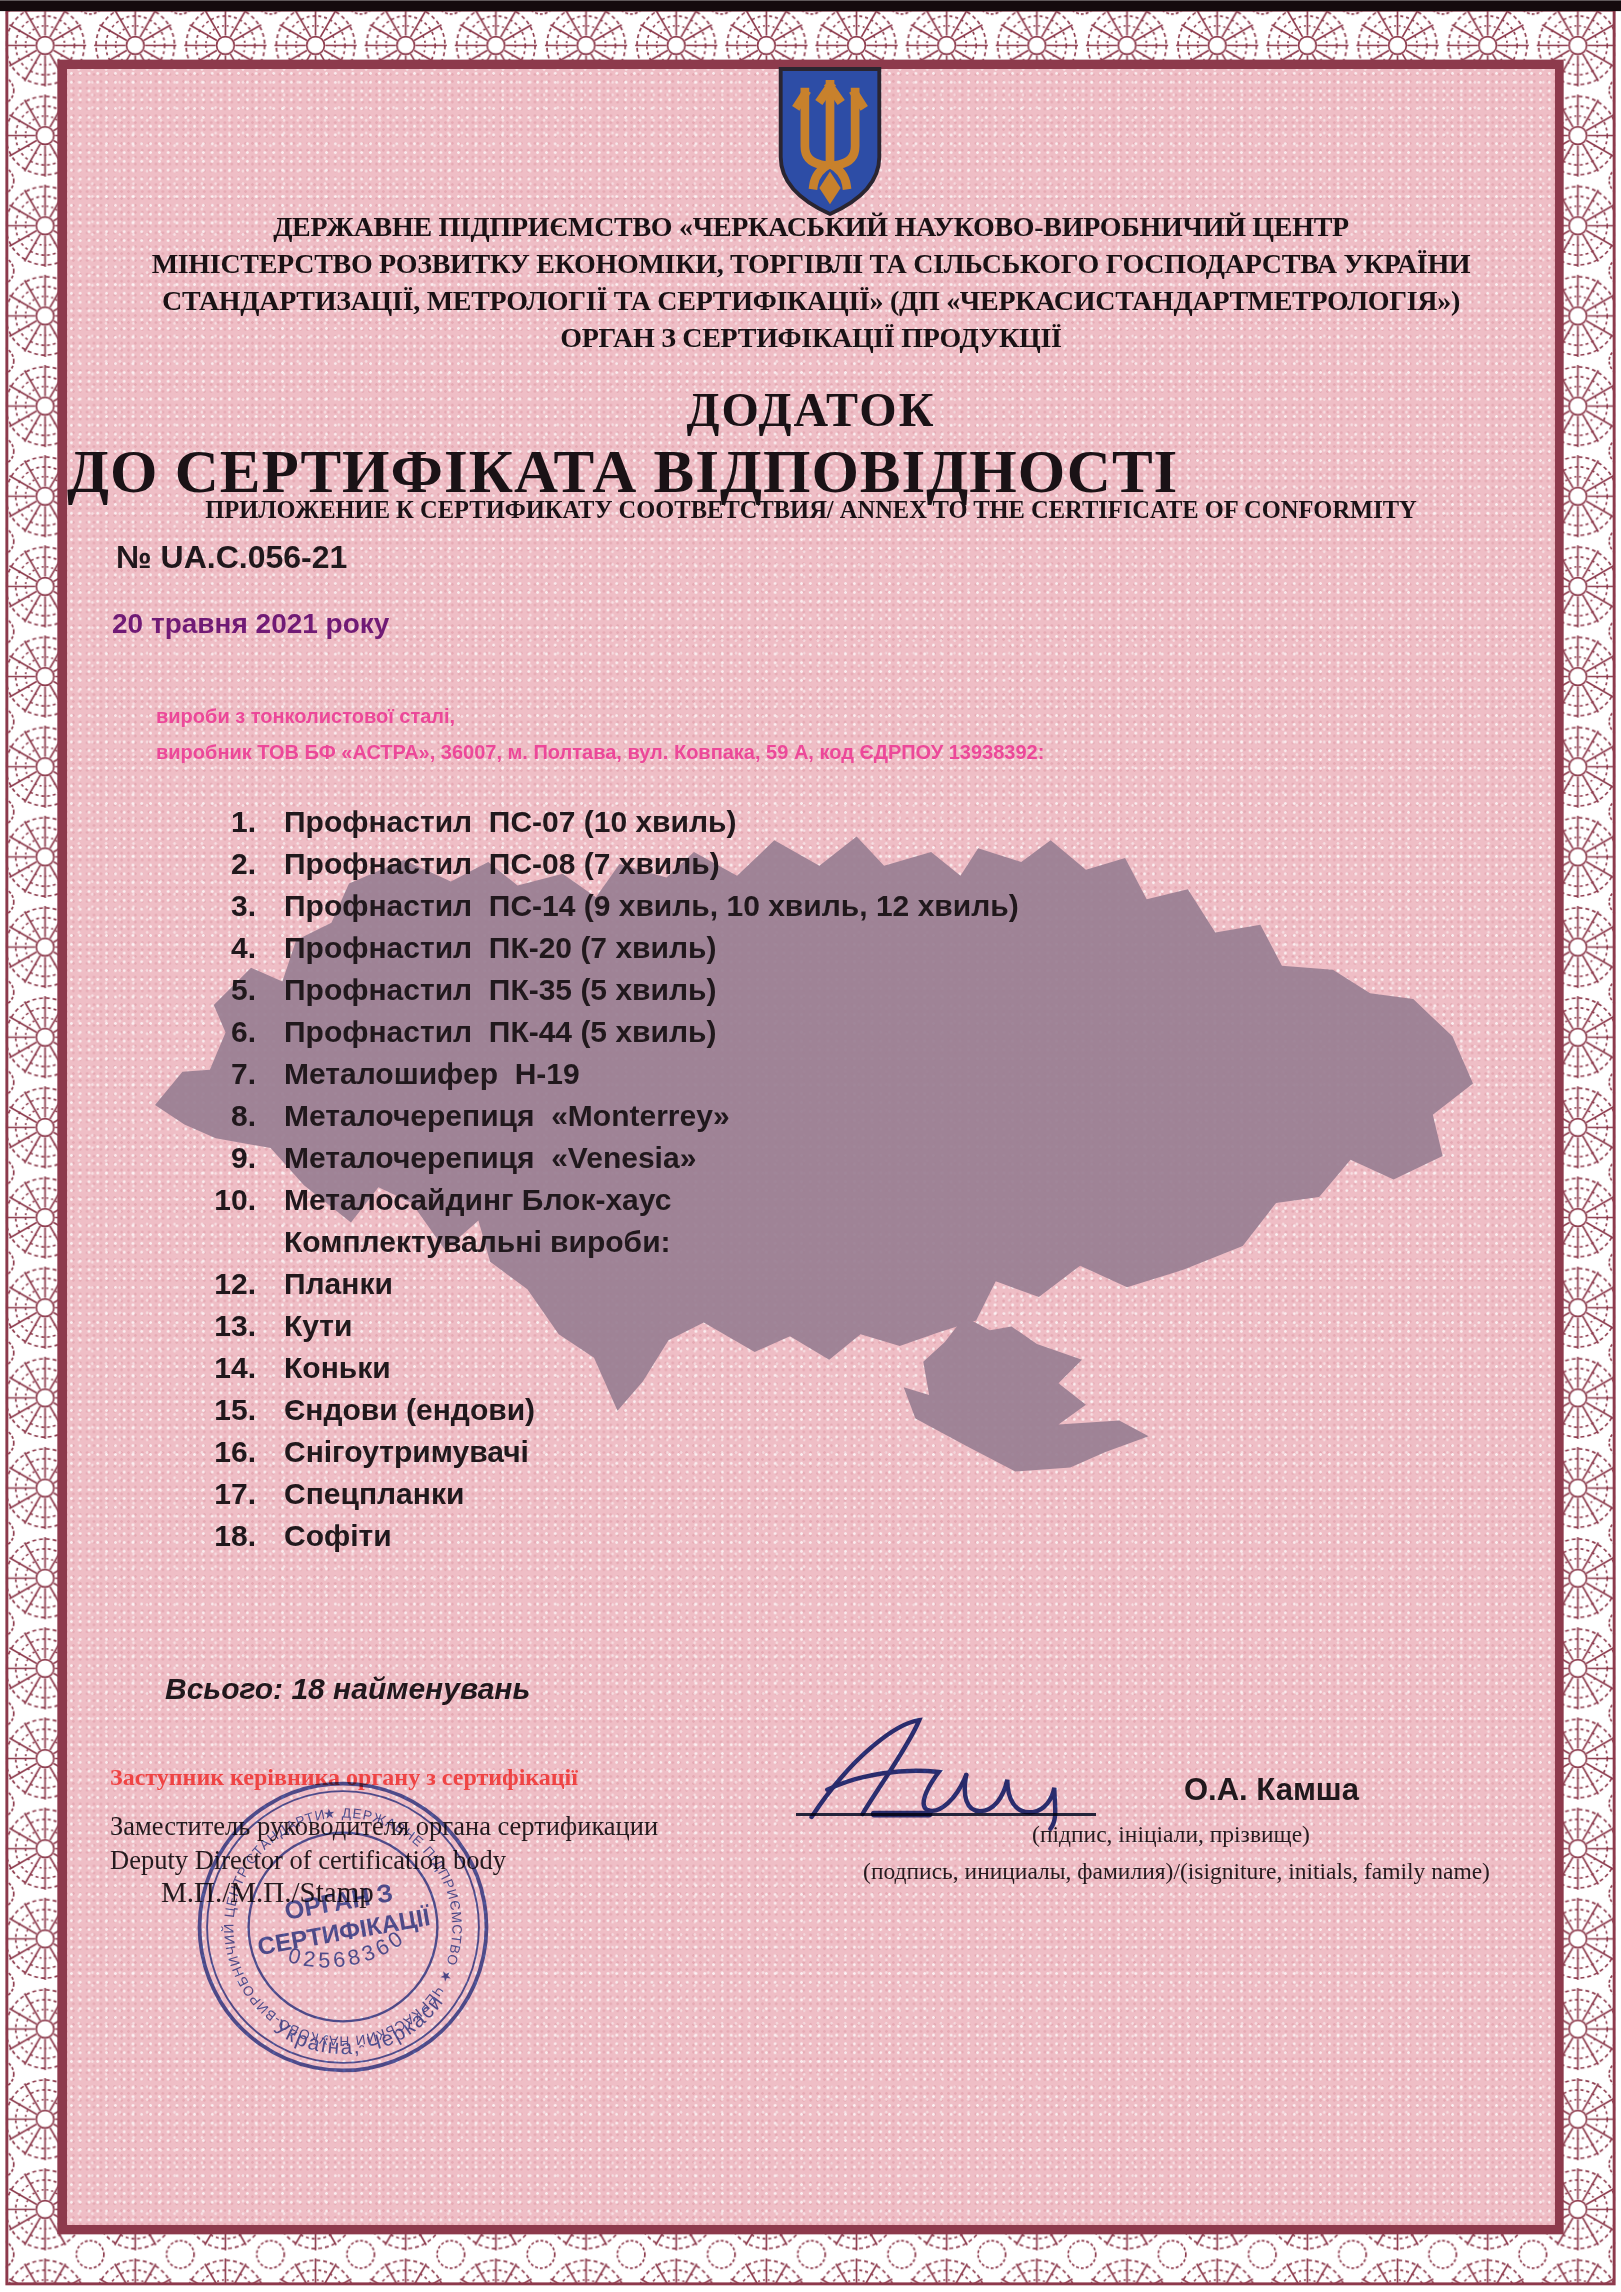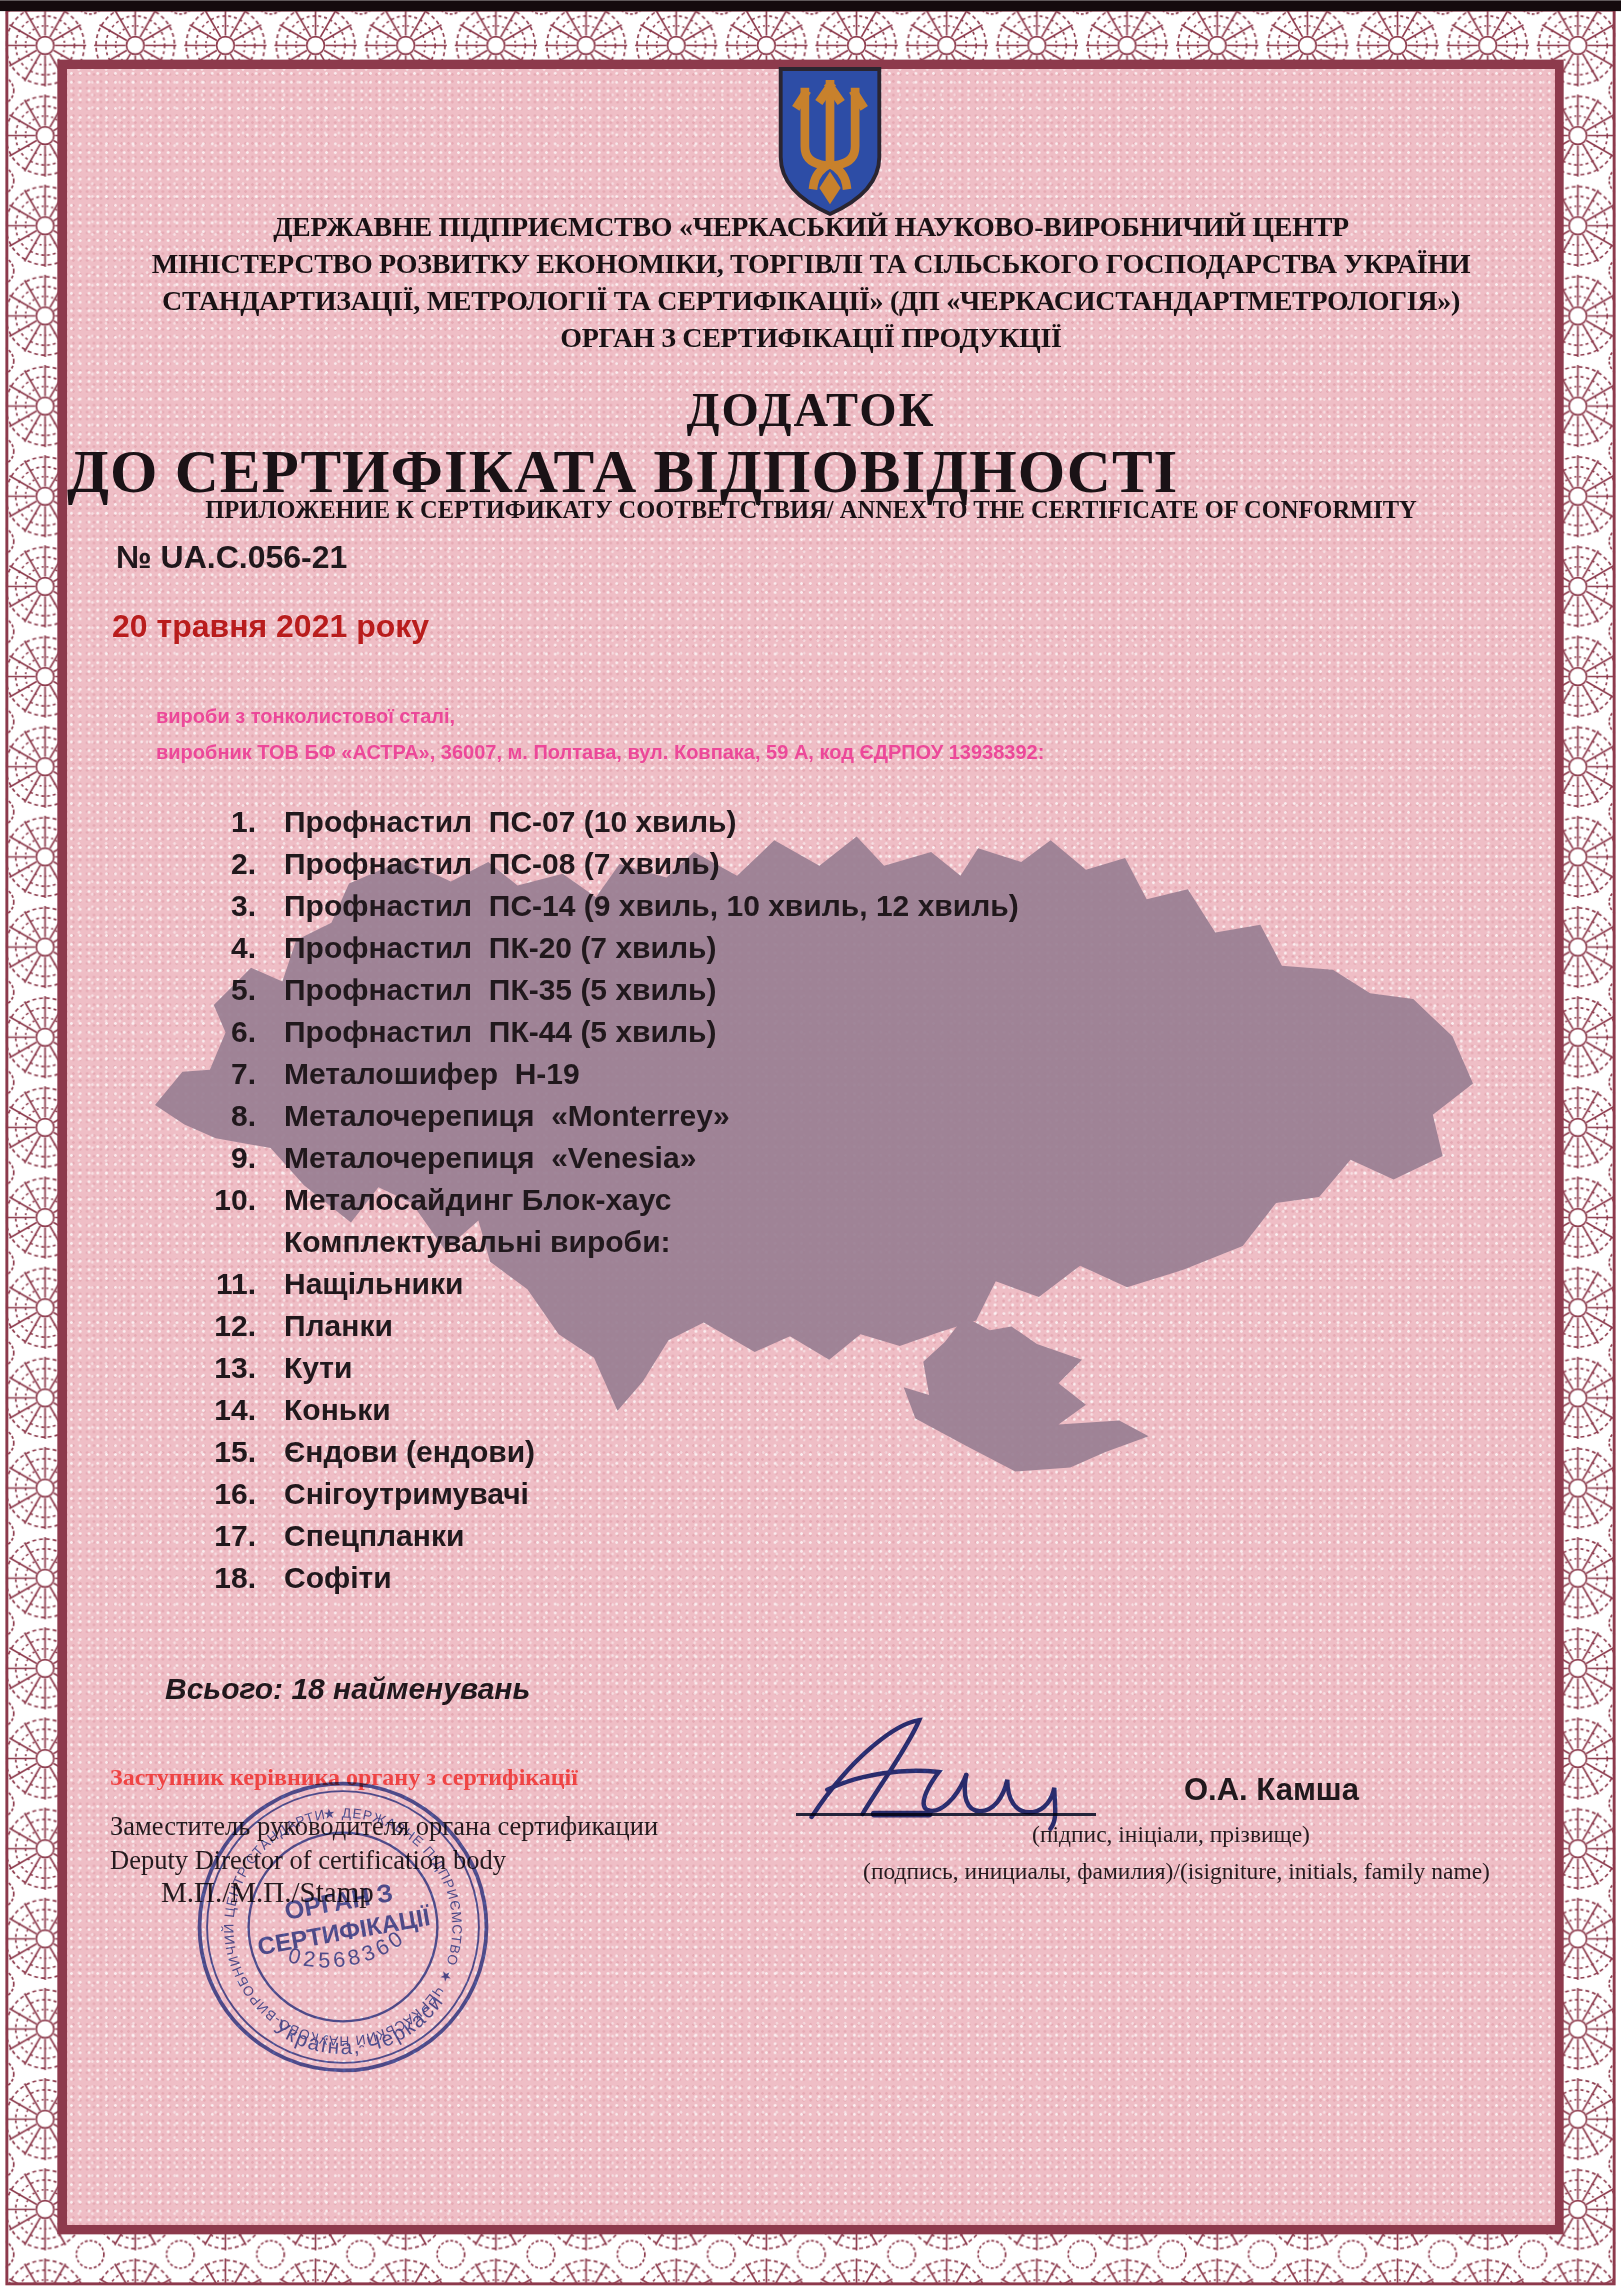--- a/index.html
+++ b/index.html
@@ -27,21 +27,21 @@
   .title1{left:67px;top:382px;width:1488px;text-align:center;font-weight:700;
     font-size:48px;letter-spacing:2px;color:#1a1216;font-family:"Liberation Serif",serif;}
   .title2{left:67px;top:437px;width:1488px;text-align:left;font-weight:700;
     font-size:61px;letter-spacing:1px;color:#1a1216;font-family:"Liberation Serif",serif;}
   .subtitle{left:67px;top:496px;width:1488px;text-align:center;font-weight:700;
     font-size:24.5px;color:#1a1216;font-family:"Liberation Serif",serif;}
 
   .cert-no{left:116px;top:539px;font-family:"Liberation Sans",sans-serif;
     font-weight:700;font-size:32px;color:#20181c;}
   .cert-date{left:112px;top:608px;font-family:"Liberation Sans",sans-serif;
-    font-weight:700;font-size:32px;color:#b91c1c;}
+    font-weight:700;font-size:28px;color:#701a75;}
   .intro{left:112px;top:698px;font-family:"Liberation Sans",sans-serif;
     font-weight:700;font-size:20px;line-height:36px;color:#ec4899;margin-left:44px;}
 
   
   .list{left:201px;top:802px;width:1176px;font-family:"Liberation Sans",sans-serif;
     font-weight:700;font-size:30px;color:#20181c;}
   .row{height:42px;display:flex;align-items:flex-start;line-height:39px;}
   .num{width:55px;text-align:right;flex:0 0 55px;}
   .item-text{margin-left:28px;white-space:pre-wrap;}
   .subhead{height:42px;line-height:39px;padding-left:83px;}
@@ -189,24 +189,20 @@
     <div class="row">
         <span class="num">9.</span>
         <span class="item-text">Металочерепиця  «Venesia»</span>
       </div>
     <div class="row">
         <span class="num">10.</span>
         <span class="item-text">Металосайдинг Блок-хаус</span>
       </div>
     <div class="subhead">Комплектувальні вироби:</div>
     <div class="row">
-        <span class="num">11.</span>
-        <span class="item-text">Нащільники</span>
-      </div>
-    <div class="row">
         <span class="num">12.</span>
         <span class="item-text">Планки</span>
       </div>
     <div class="row">
         <span class="num">13.</span>
         <span class="item-text">Кути</span>
       </div>
     <div class="row">
         <span class="num">14.</span>
         <span class="item-text">Коньки</span>

